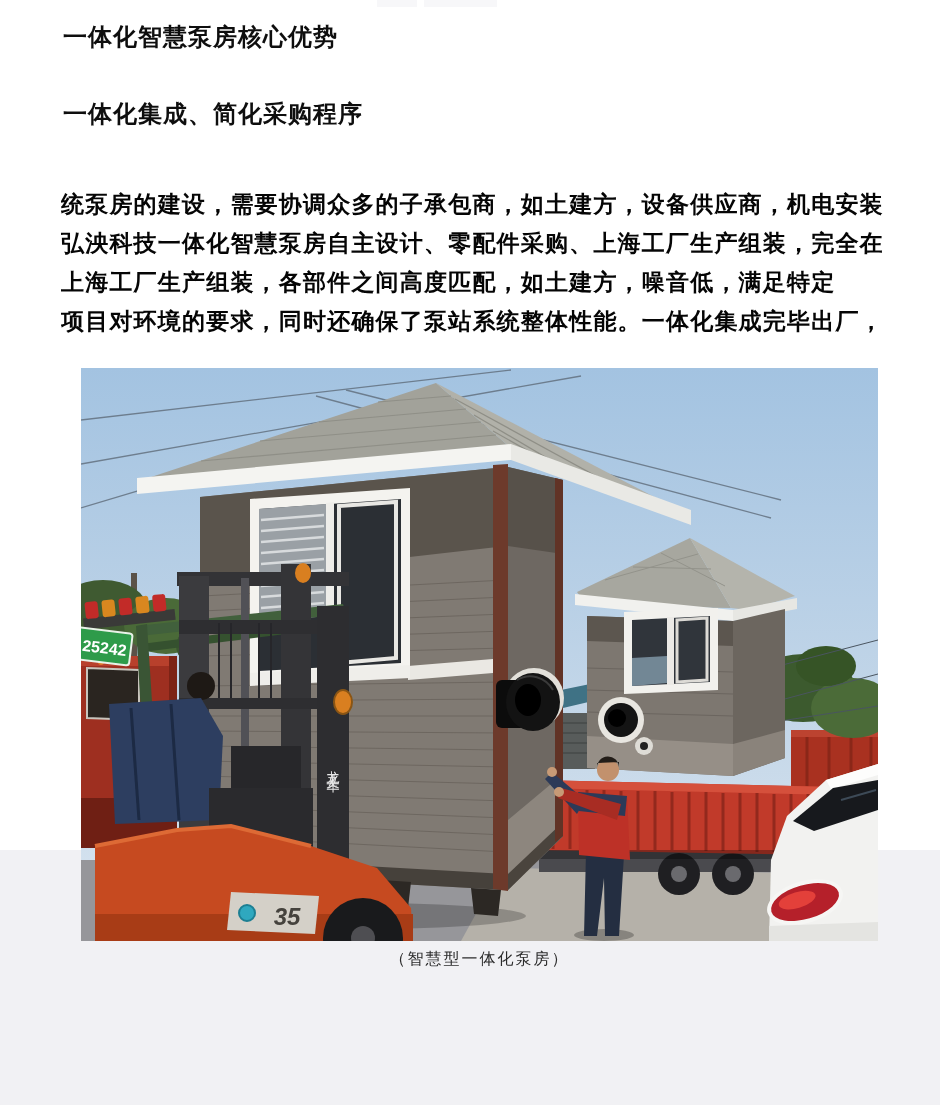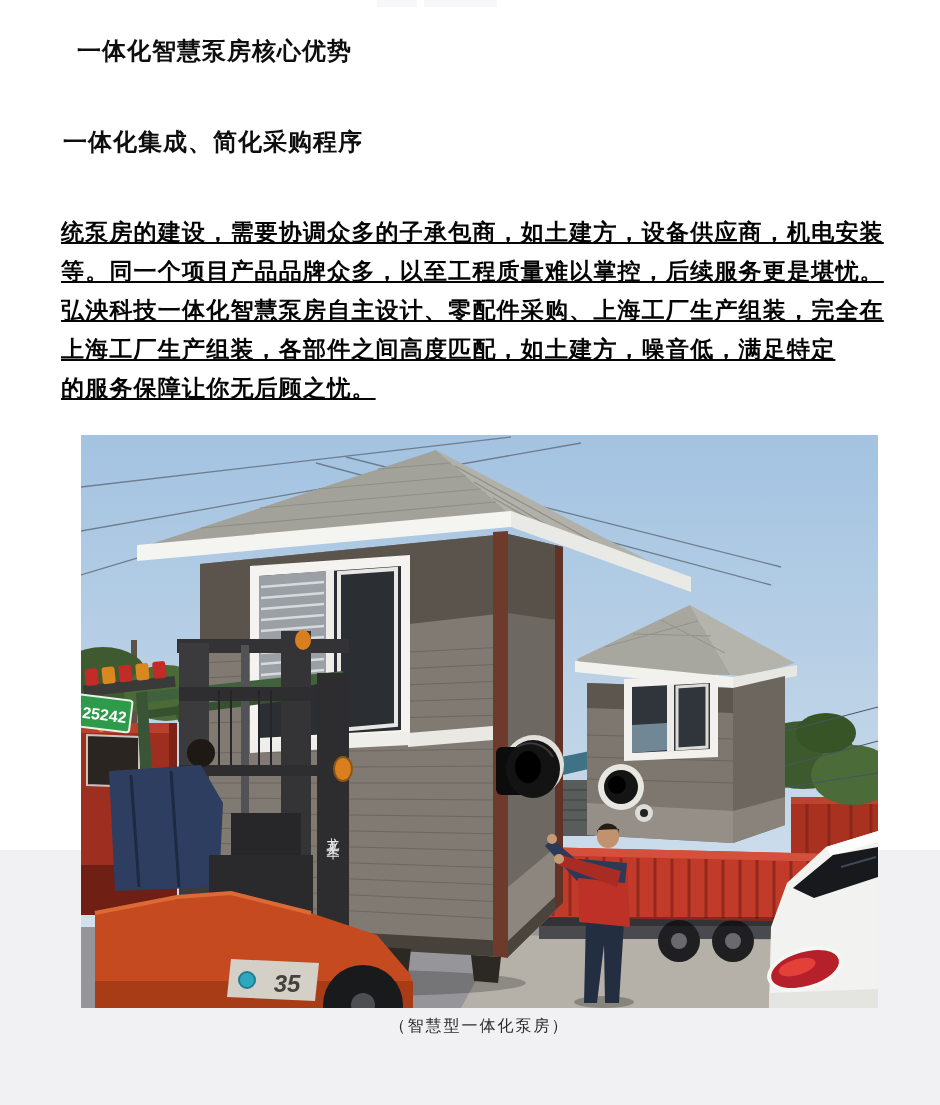--- a/index.html
+++ b/index.html
@@ -6,50 +6,49 @@
   body{
     width:940px;height:1105px;position:relative;overflow:hidden;
     background:#ffffff;
     font-family:"Liberation Sans","DejaVu Sans",sans-serif;
   }
   .lower-bg{position:absolute;left:0;top:850px;width:940px;height:255px;z-index:0;}
   .top-remnant{position:absolute;top:0;height:7px;z-index:2;background:#f7f7f9;}
   .remnant-a{left:377px;width:40px;}
   .remnant-b{left:424px;width:73px;}
   .content{position:relative;z-index:1;}
-  h1.page-title{margin:14px;padding:22px 0 0 63px;font-size:24px;line-height:29px;
+  h1.page-title{margin:0;padding:22px 0 0 63px;font-size:24px;line-height:29px;
     font-weight:700;color:#0e0e0e;letter-spacing:1px;}
   h2.section-title{margin:0;padding:48px 0 0 63px;font-size:24px;line-height:29px;
     font-weight:700;color:#0e0e0e;letter-spacing:1px;}
   .para{margin:57px 40px 0 61px;font-size:23px;line-height:39px;font-weight:600;
-    color:#050505;letter-spacing:1.2px;text-decoration:underline;}
+    color:#050505;letter-spacing:1.2px;}
   .para .line{white-space:nowrap;overflow:hidden;}
   figure.photo-figure{margin:27px 0 0 81px;padding:0;width:797px;}
   .photo-wrap{width:797px;height:573px;overflow:hidden;}
   .photo-wrap svg{display:block;}
   figcaption.photo-caption{padding-top:7px;text-align:center;font-size:16px;
     line-height:22px;color:#2b2b2b;letter-spacing:2px;font-weight:500;}
 </style>
 </head>
 <body>
 
 <div class="lower-bg" style="background:#f1f1f4"></div>
 <div class="top-remnant remnant-a"></div>
 <div class="top-remnant remnant-b"></div>
 
 <div class="content">
   <h1 class="page-title">一体化智慧泵房核心优势</h1>
   <h2 class="section-title">一体化集成、简化采购程序</h2>
 
   <div class="para">
     <div class="line">统泵房的建设，需要协调众多的子承包商，如土建方，设备供应商，机电安装</div>
-    <div class="line">等。同一个项目产品品牌众多，以至工程质量难以掌控，后续服务更是堪忧。</div>
     <div class="line">弘泱科技一体化智慧泵房自主设计、零配件采购、上海工厂生产组装，完全在</div>
     <div class="line">上海工厂生产组装，各部件之间高度匹配，如土建方，噪音低，满足特定</div>
-    <div class="line">的服务保障让你无后顾之忧。</div>
+    <div class="line">项目对环境的要求，同时还确保了泵站系统整体性能。一体化集成完毕出厂，</div>
   </div>
 
   <figure class="photo-figure">
     <div class="photo-wrap">
       <svg viewBox="0 0 797 573" width="797" height="573" xmlns="http://www.w3.org/2000/svg">
         <defs>
           <linearGradient id="sky" x1="0" y1="0" x2="0" y2="1">
             <stop offset="0" stop-color="#a3c3e1"></stop>
             <stop offset="0.65" stop-color="#c6d8e9"></stop>
             <stop offset="1" stop-color="#dae6f1"></stop>

